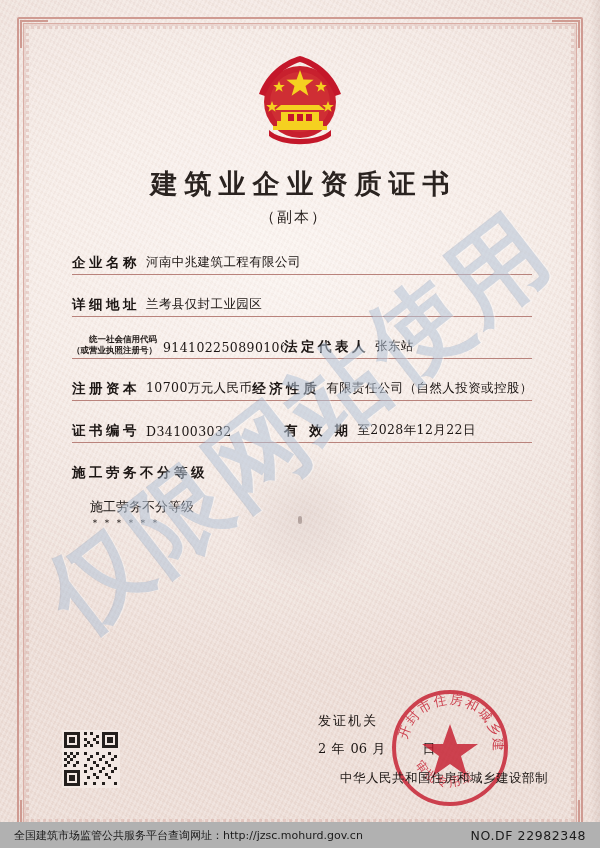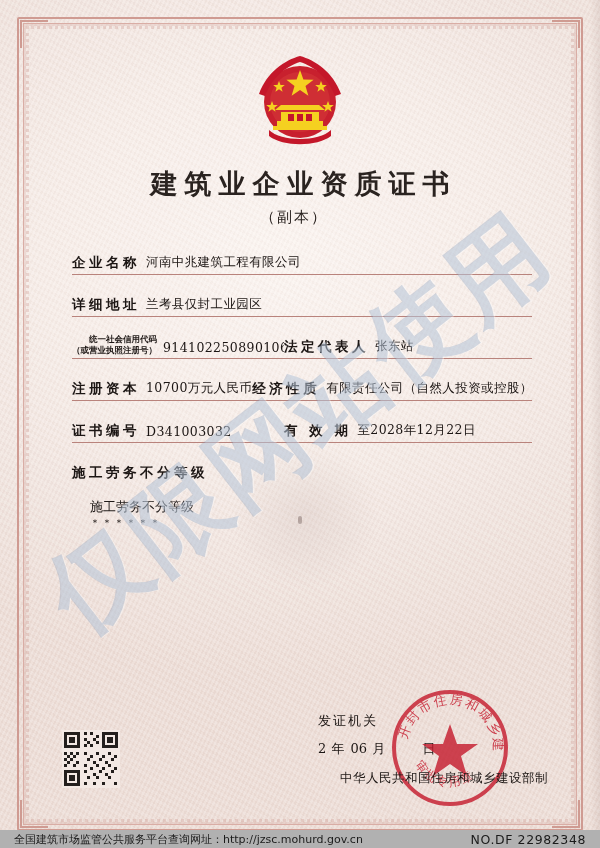--- a/index.html
+++ b/index.html
@@ -266,21 +266,21 @@
     width: 58px;
     height: 58px;
   }
 
   
   .footer {
     position: absolute;
     left: 0;
     right: 0;
     bottom: 0;
-    height: 18px;
+    height: 26px;
     background: #b1b1b1;
     display: flex;
     align-items: center;
     justify-content: space-between;
     padding: 0 14px;
     box-sizing: border-box;
     color: #1b1b1b;
     font-size: 11px;
     font-family: "DejaVu Sans", "Liberation Sans", sans-serif;
   }

